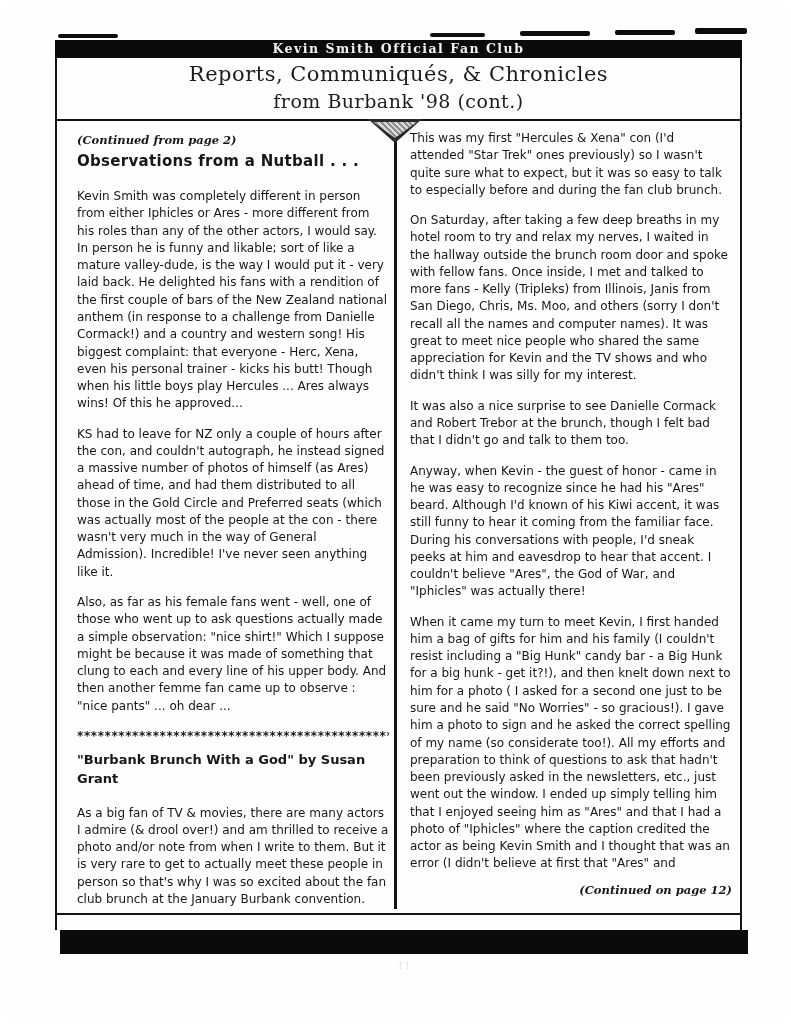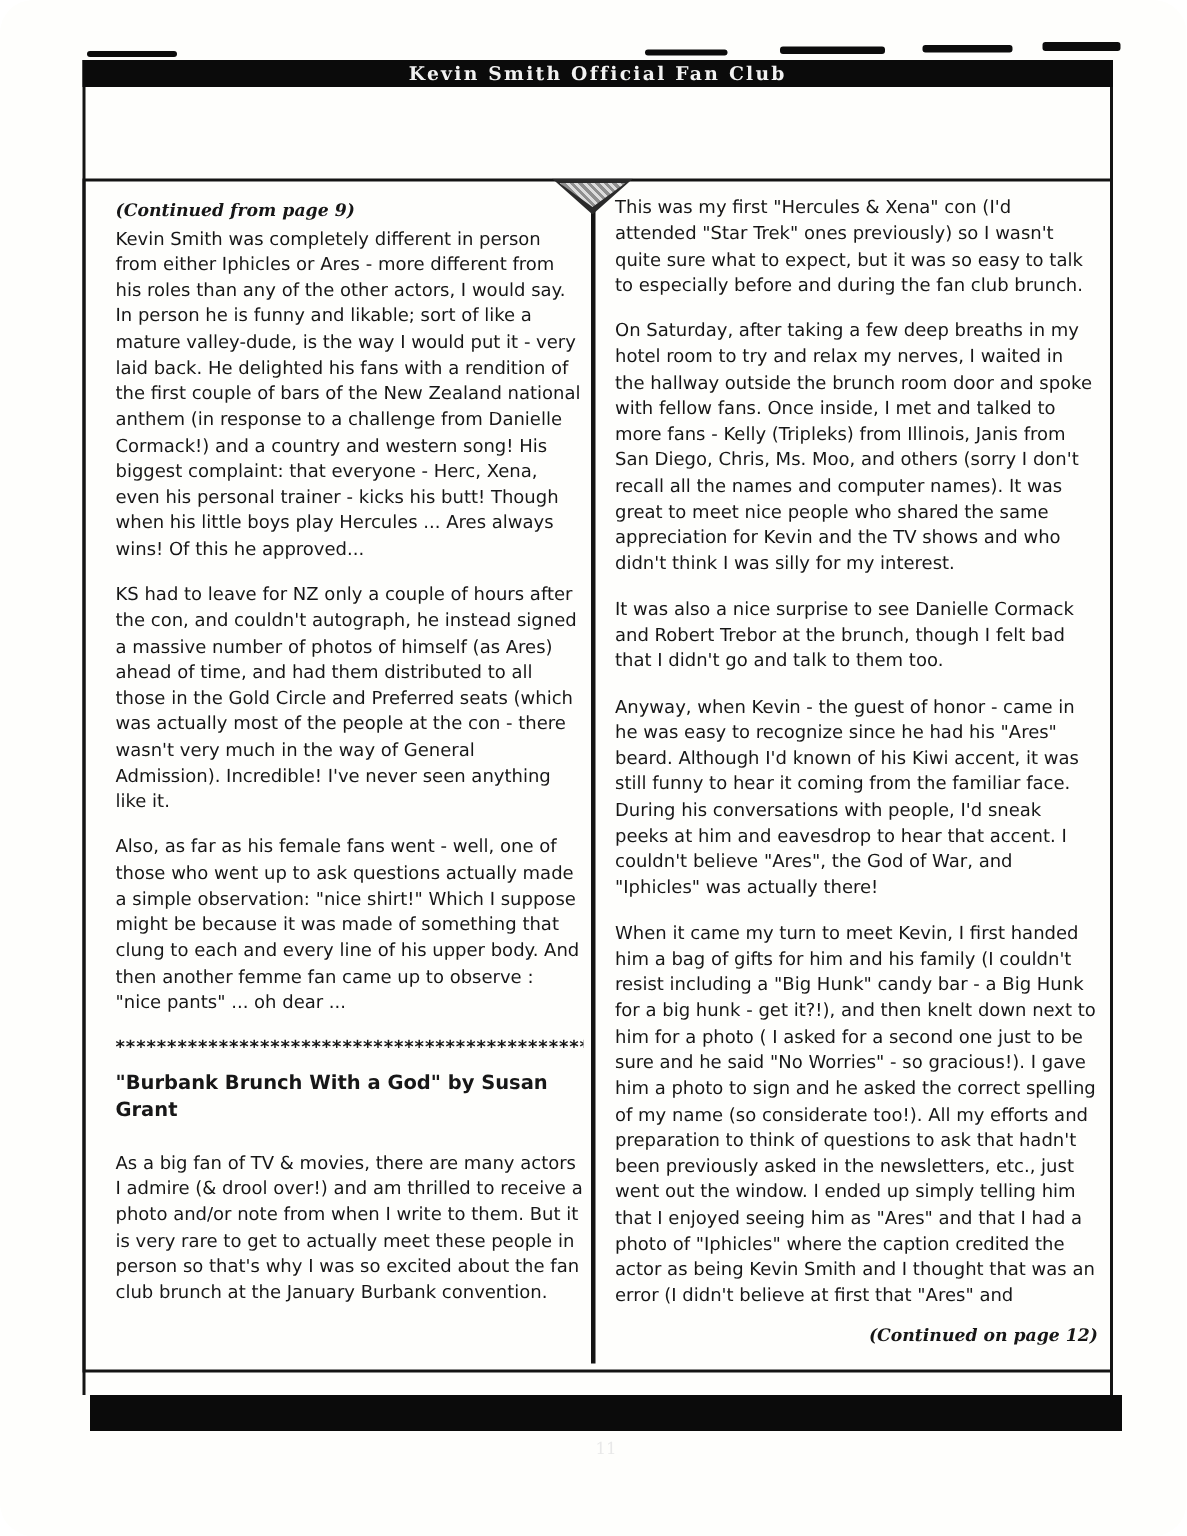--- a/index.html
+++ b/index.html
@@ -52,31 +52,36 @@
   <div class="artifact" style="left:520px;top:31px;width:70px;height:5px;"></div>
   <div class="artifact" style="left:615px;top:30px;width:60px;height:5px;"></div>
   <div class="artifact" style="left:695px;top:28px;width:52px;height:6px;"></div>
 
   <div class="frame"></div>
 
   <div class="masthead">
     <span>Kevin Smith Official Fan Club</span>
   </div>
 
+  <div class="title-area">
+    <div class="title-line1">Reports, Communiqués, &amp; Chronicles</div>
+    <div class="title-line2">from Burbank '98 (cont.)</div>
+  </div>
 
   <div class="content-box">
 
     <div class="divider"></div>
     <div class="ornament">
       <div class="tri-outer"></div>
       <div class="tri-inner"></div>
     </div>
 
     <div class="col col-left">
-      <div class="continued-from">(Continued from page 9)</div>
+      <div class="continued-from">(Continued from page 2)</div>
+      <div class="col-heading">Observations from a Nutball . . .</div>
       <p>Kevin Smith was completely different in person from either Iphicles or Ares - more different from his roles than any of the other actors, I would say. In person he is funny and likable; sort of like a mature valley-dude, is the way I would put it - very laid back. He delighted his fans with a rendition of the first couple of bars of the New Zealand national anthem (in response to a challenge from Danielle Cormack!) and a country and western song! His biggest complaint: that everyone - Herc, Xena, even his personal trainer - kicks his butt! Though when his little boys play Hercules ... Ares always wins! Of this he approved...</p>
       <p>KS had to leave for NZ only a couple of hours after the con, and couldn't autograph, he instead signed a massive number of photos of himself (as Ares) ahead of time, and had them distributed to all those in the Gold Circle and Preferred seats (which was actually most of the people at the con - there wasn't very much in the way of General Admission). Incredible! I've never seen anything like it.</p>
       <p>Also, as far as his female fans went - well, one of those who went up to ask questions actually made a simple observation: "nice shirt!" Which I suppose might be because it was made of something that clung to each and every line of his upper body. And then another femme fan came up to observe : "nice pants" ... oh dear ...</p>
       <div class="asterisks">**********************************************</div>
       <div class="sub-heading">"Burbank Brunch With a God" by Susan Grant</div>
       <p>As a big fan of TV &amp; movies, there are many actors I admire (&amp; drool over!) and am thrilled to receive a photo and/or note from when I write to them. But it is very rare to get to actually meet these people in person so that's why I was so excited about the fan club brunch at the January Burbank convention.</p>
     </div>
 
     <div class="col col-right">
       <p>This was my first "Hercules &amp; Xena" con (I'd attended "Star Trek" ones previously) so I wasn't quite sure what to expect, but it was so easy to talk to especially before and during the fan club brunch.</p>

